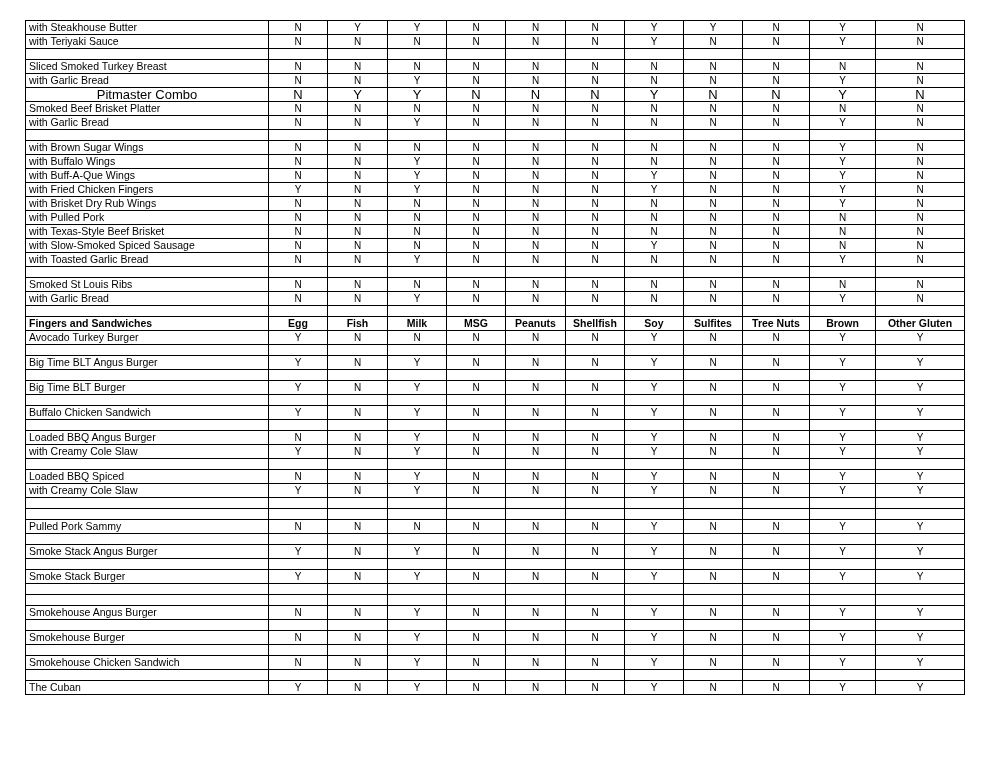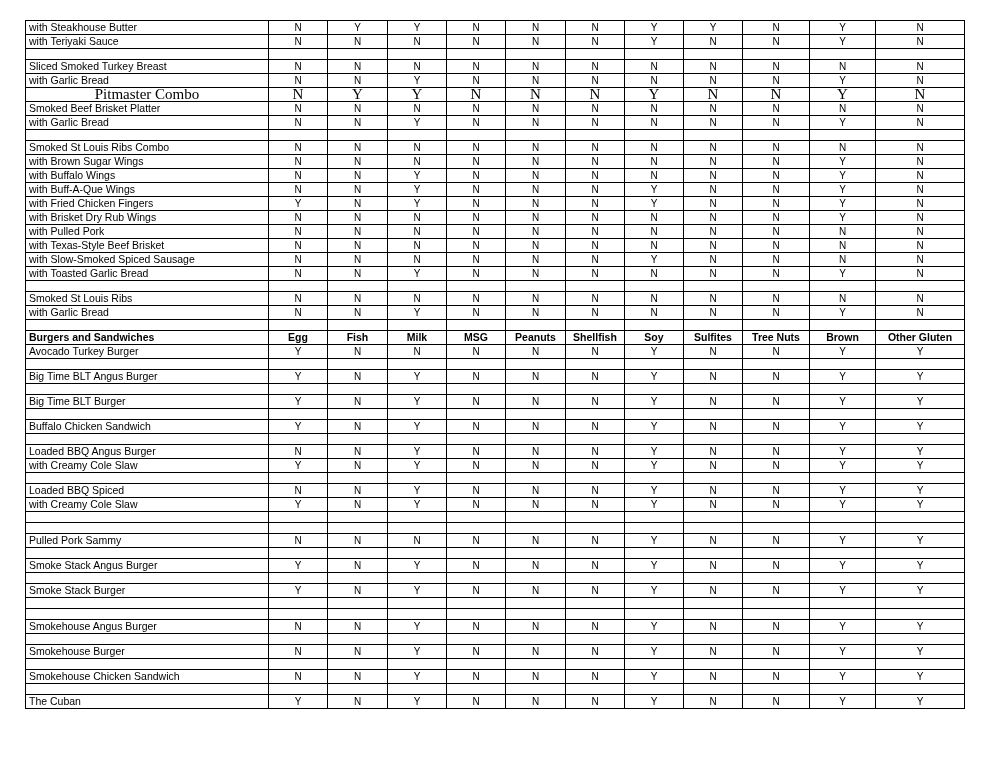--- a/index.html
+++ b/index.html
@@ -42,22 +42,22 @@
   }
   tr.row-blank td {
     height: 10px;
     line-height: 10px;
   }
   tr.row-header td {
     font-weight: bold;
     font-size: 10.5px;
   }
   tr.row-special td {
-    font-family: Liberation Serif, serif;
-    font-size: 15px;
+    font-family: Liberation Sans, sans-serif;
+    font-size: 13px;
   }
   tr.row-special td.name-cell {
     text-align: center;
   }
 </style>
 </head>
 <body>
 
 <div class="page">
   <table class="allergen-table">
@@ -196,34 +196,20 @@
           <td class="value-cell"></td>
           <td class="value-cell"></td>
           <td class="value-cell"></td>
           <td class="value-cell"></td>
           <td class="value-cell"></td>
           <td class="value-cell"></td>
           <td class="value-cell"></td>
           <td class="value-cell"></td>
         </tr>
         <tr class="row-data">
-          <td class="name-cell">Smoked St Louis Ribs Combo</td>
-          <td class="value-cell">N</td>
-          <td class="value-cell">N</td>
-          <td class="value-cell">N</td>
-          <td class="value-cell">N</td>
-          <td class="value-cell">N</td>
-          <td class="value-cell">N</td>
-          <td class="value-cell">N</td>
-          <td class="value-cell">N</td>
-          <td class="value-cell">N</td>
-          <td class="value-cell">N</td>
-          <td class="value-cell">N</td>
-        </tr>
-        <tr class="row-data">
           <td class="name-cell">with Brown Sugar Wings</td>
           <td class="value-cell">N</td>
           <td class="value-cell">N</td>
           <td class="value-cell">N</td>
           <td class="value-cell">N</td>
           <td class="value-cell">N</td>
           <td class="value-cell">N</td>
           <td class="value-cell">N</td>
           <td class="value-cell">N</td>
           <td class="value-cell">N</td>
@@ -392,21 +378,21 @@
           <td class="value-cell"></td>
           <td class="value-cell"></td>
           <td class="value-cell"></td>
           <td class="value-cell"></td>
           <td class="value-cell"></td>
           <td class="value-cell"></td>
           <td class="value-cell"></td>
           <td class="value-cell"></td>
         </tr>
         <tr class="row-header">
-          <td class="name-cell">Burgers and Sandwiches</td>
+          <td class="name-cell">Fingers and Sandwiches</td>
           <td class="value-cell">Egg</td>
           <td class="value-cell">Fish</td>
           <td class="value-cell">Milk</td>
           <td class="value-cell">MSG</td>
           <td class="value-cell">Peanuts</td>
           <td class="value-cell">Shellfish</td>
           <td class="value-cell">Soy</td>
           <td class="value-cell">Sulfites</td>
           <td class="value-cell">Tree Nuts</td>
           <td class="value-cell">Brown</td>

